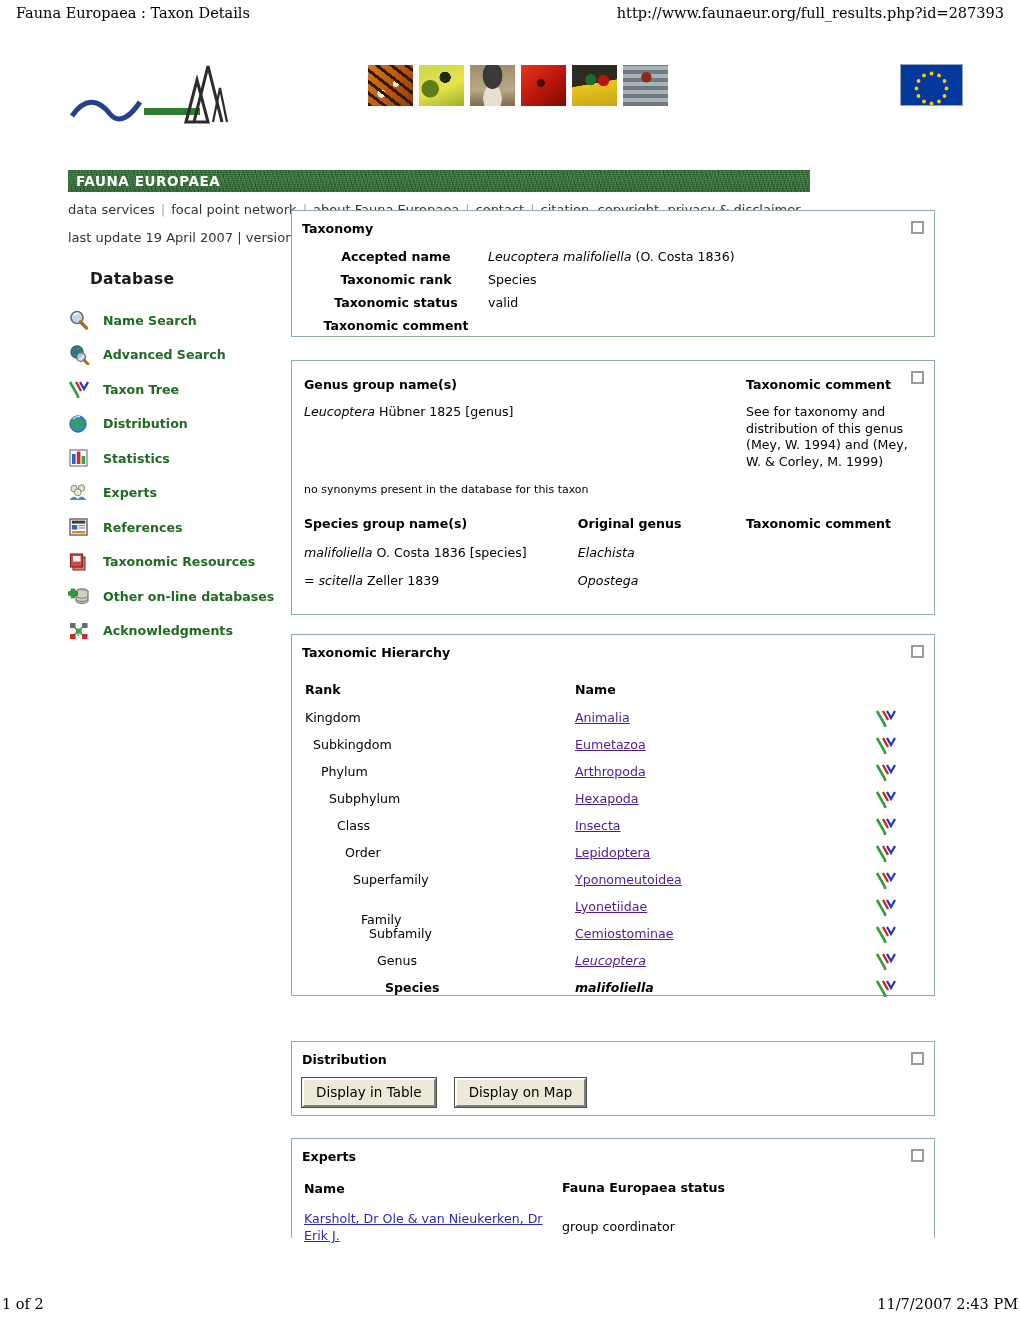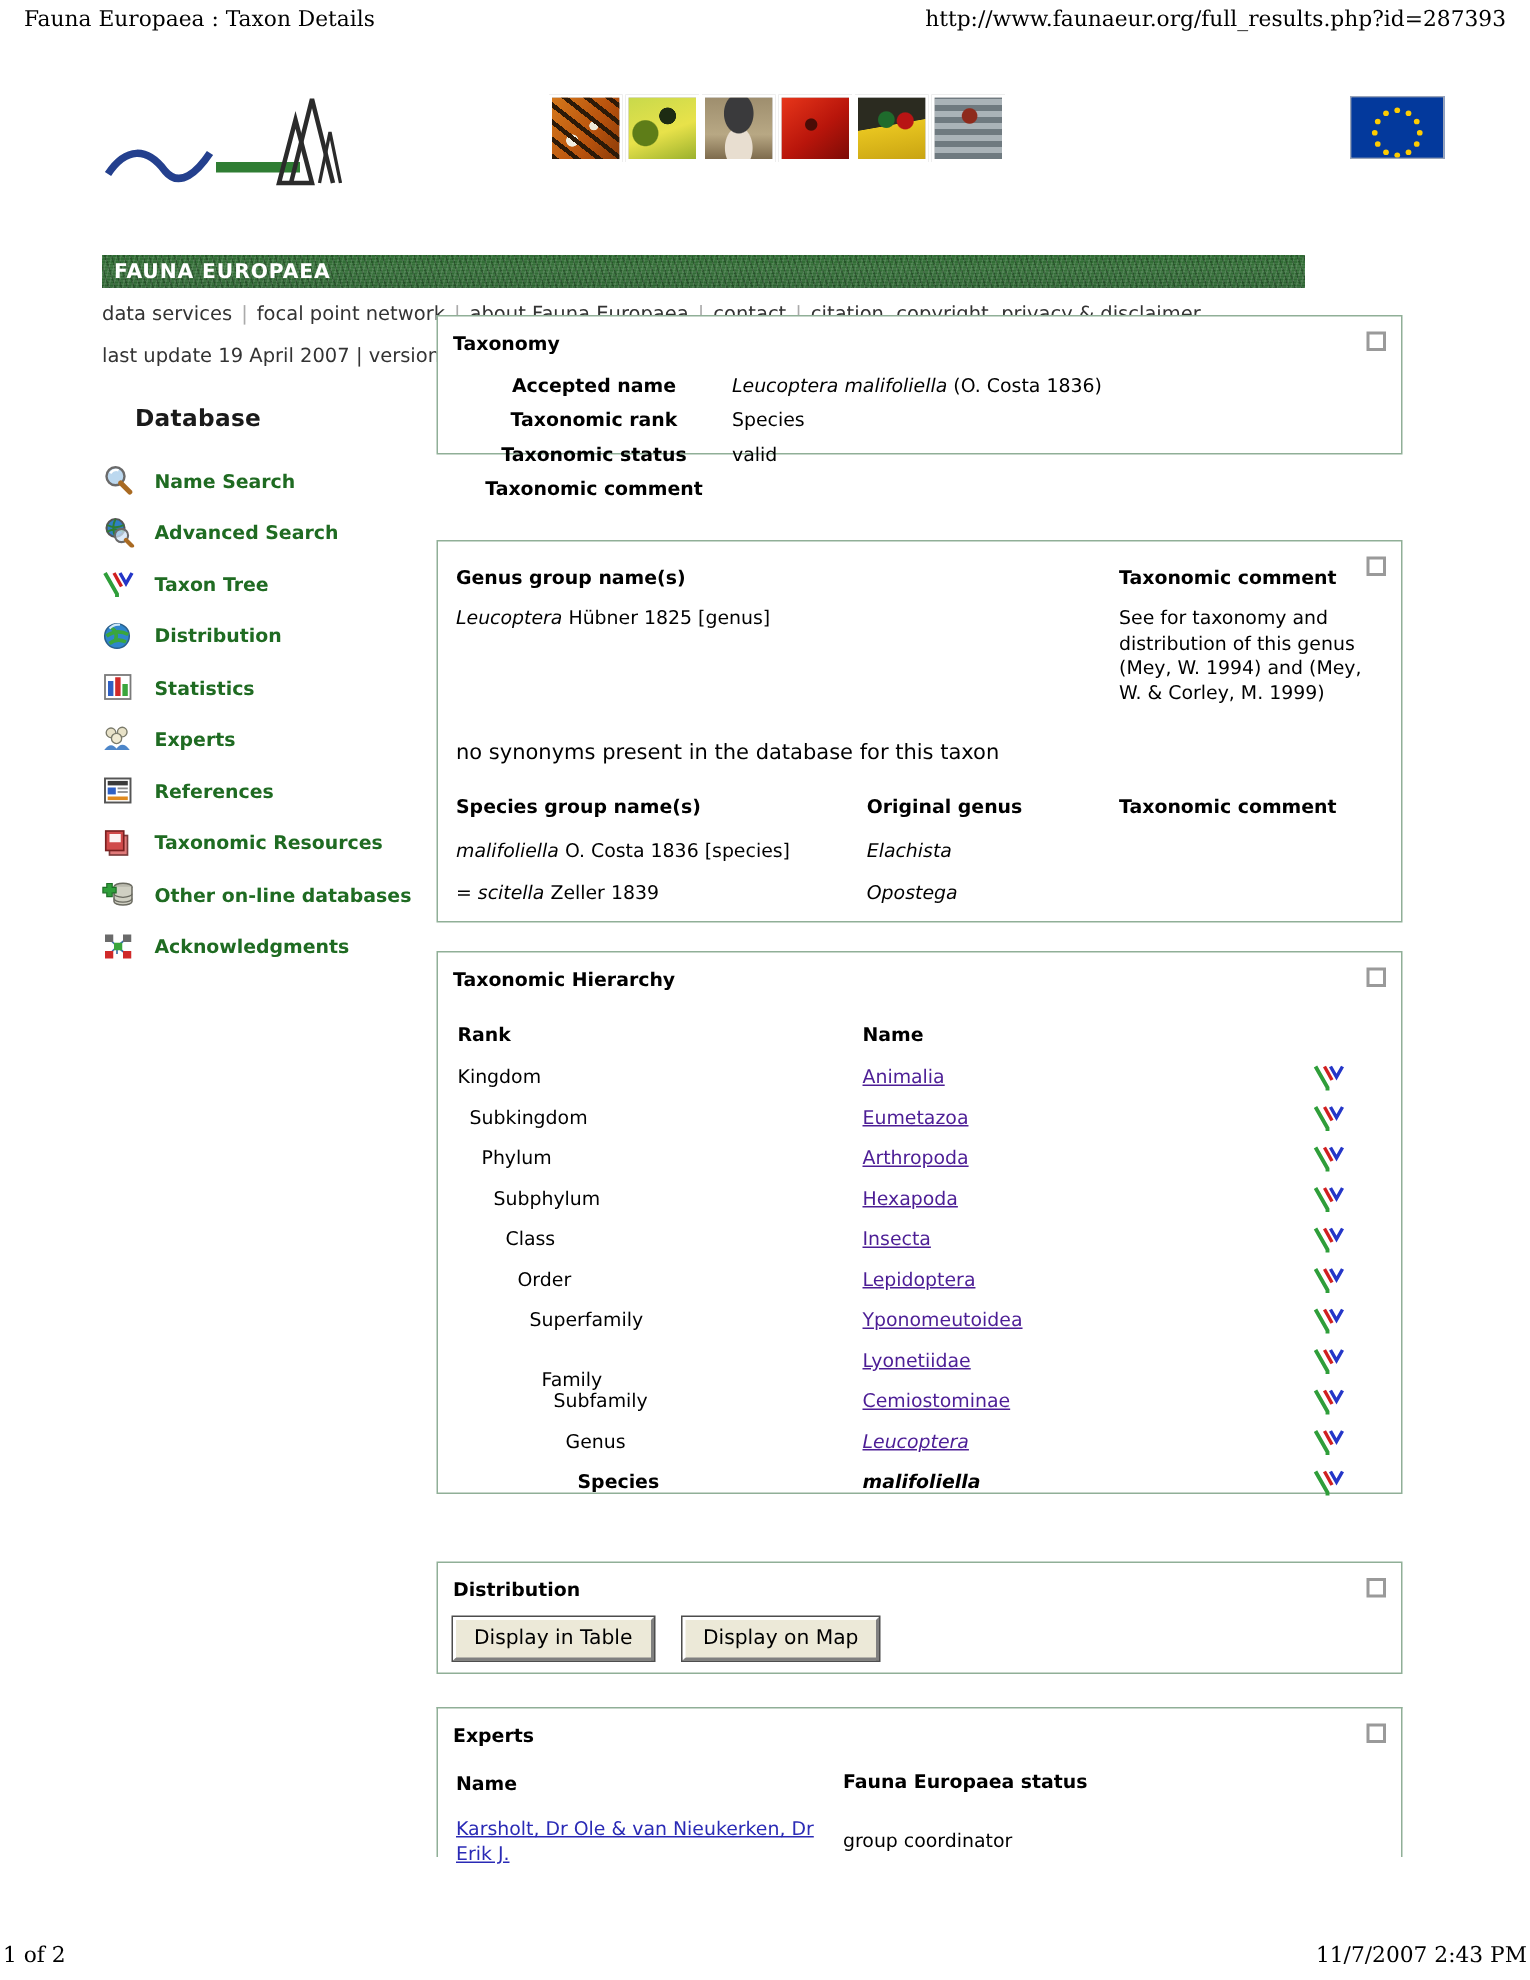--- a/index.html
+++ b/index.html
@@ -36,21 +36,21 @@
   .thumb i { position: absolute; inset: 0; display: block; }
 
   .euflag {
     position: absolute; right: 0px; top: 14px;
     width: 63px; height: 42px; background: #03399c;
     border: 1px solid #9aa4b8;
   }
   .euflag svg { display: block; }
 
   .grassbar {
-    position: absolute; left: 68px; top: 120px; width: 802px; height: 22px;
+    position: absolute; left: 68px; top: 120px; width: 742px; height: 22px;
     background:
       repeating-linear-gradient(104deg, rgba(255,255,255,.10) 0 1px, rgba(0,0,0,0) 1px 3px),
       repeating-linear-gradient(72deg, rgba(0,0,0,.22) 0 1px, rgba(0,0,0,0) 1px 4px),
       repeating-linear-gradient(0deg, rgba(255,255,255,.07) 0 1px, rgba(0,0,0,0) 1px 2px),
       linear-gradient(180deg, #2f6b33 0%, #356f38 40%, #2b6230 100%);
     color: #ffffff;
     font-size: 13.5px; font-weight: bold; letter-spacing: .6px;
     display: flex; align-items: center; padding-left: 8px;
     font-family: "DejaVu Sans", sans-serif;
   }
@@ -349,21 +349,21 @@
           <rect x="14" y="2" width="5.5" height="5" fill="#6a6a6a"></rect>
           <rect x="2" y="13" width="5.5" height="5" fill="#d02a2a"></rect>
           <rect x="14" y="13" width="5.5" height="5" fill="#d02a2a"></rect>
           <rect x="8" y="7.5" width="5.5" height="5" fill="#3aa63d"></rect>
         </svg>
       </span>
       <span class="lbl">Acknowledgments</span>
     </a>
   </div>
 
-  <div class="panel" style="top:160px; height:93px;">
+  <div class="panel" style="top:160px; height:127px;">
     <div class="panel-title">Taxonomy</div>
     <div class="panel-chk"></div>
     <div class="panel-body" style="padding-top:13px;text-align:center;">
       <div class="kv">
         <span class="k">Accepted name</span>
         <span class="v"><span class="it">Leucoptera malifoliella</span><span> (O. Costa 1836)</span></span>
       </div>
       <div class="kv">
         <span class="k">Taxonomic rank</span>
         <span class="v">Species</span>
@@ -386,21 +386,21 @@
       <div class="nom-row">
         <span class="nom-c1 hdr" style="width:452px;">Genus group name(s)</span>
         <span class="nom-c3 hdr">Taxonomic comment</span>
       </div>
 
       <div class="nom-row" style="margin-top:12px;">
         <span class="nom-c1" style="width:452px;"><span class="it">Leucoptera</span><span> Hübner 1825 [genus]</span></span>
         <span class="nom-c3 nomline">See for taxonomy and distribution of this genus (Mey, W. 1994) and (Mey, W. &amp; Corley, M. 1999)</span>
       </div>
 
-      <div style="font-size:14px; margin-top:20px;">no synonyms present in the database for this taxon</div>
+      <div style="font-size:11px; margin-top:9px;">no synonyms present in the database for this taxon</div>
 
       <div class="nom-row" style="margin-top:20px;">
         <span class="nom-c1 hdr">Species group name(s)</span>
         <span class="nom-c2 hdr">Original genus</span>
         <span class="nom-c3 hdr">Taxonomic comment</span>
       </div>
 
       <div class="nom-row" style="margin-top:14px;justify-content:flex-end;">
         <span class="nom-c1"><span class="it">malifoliella</span><span> O. Costa 1836 [species]</span></span>
         <span class="nom-c2 it">Elachista</span>

